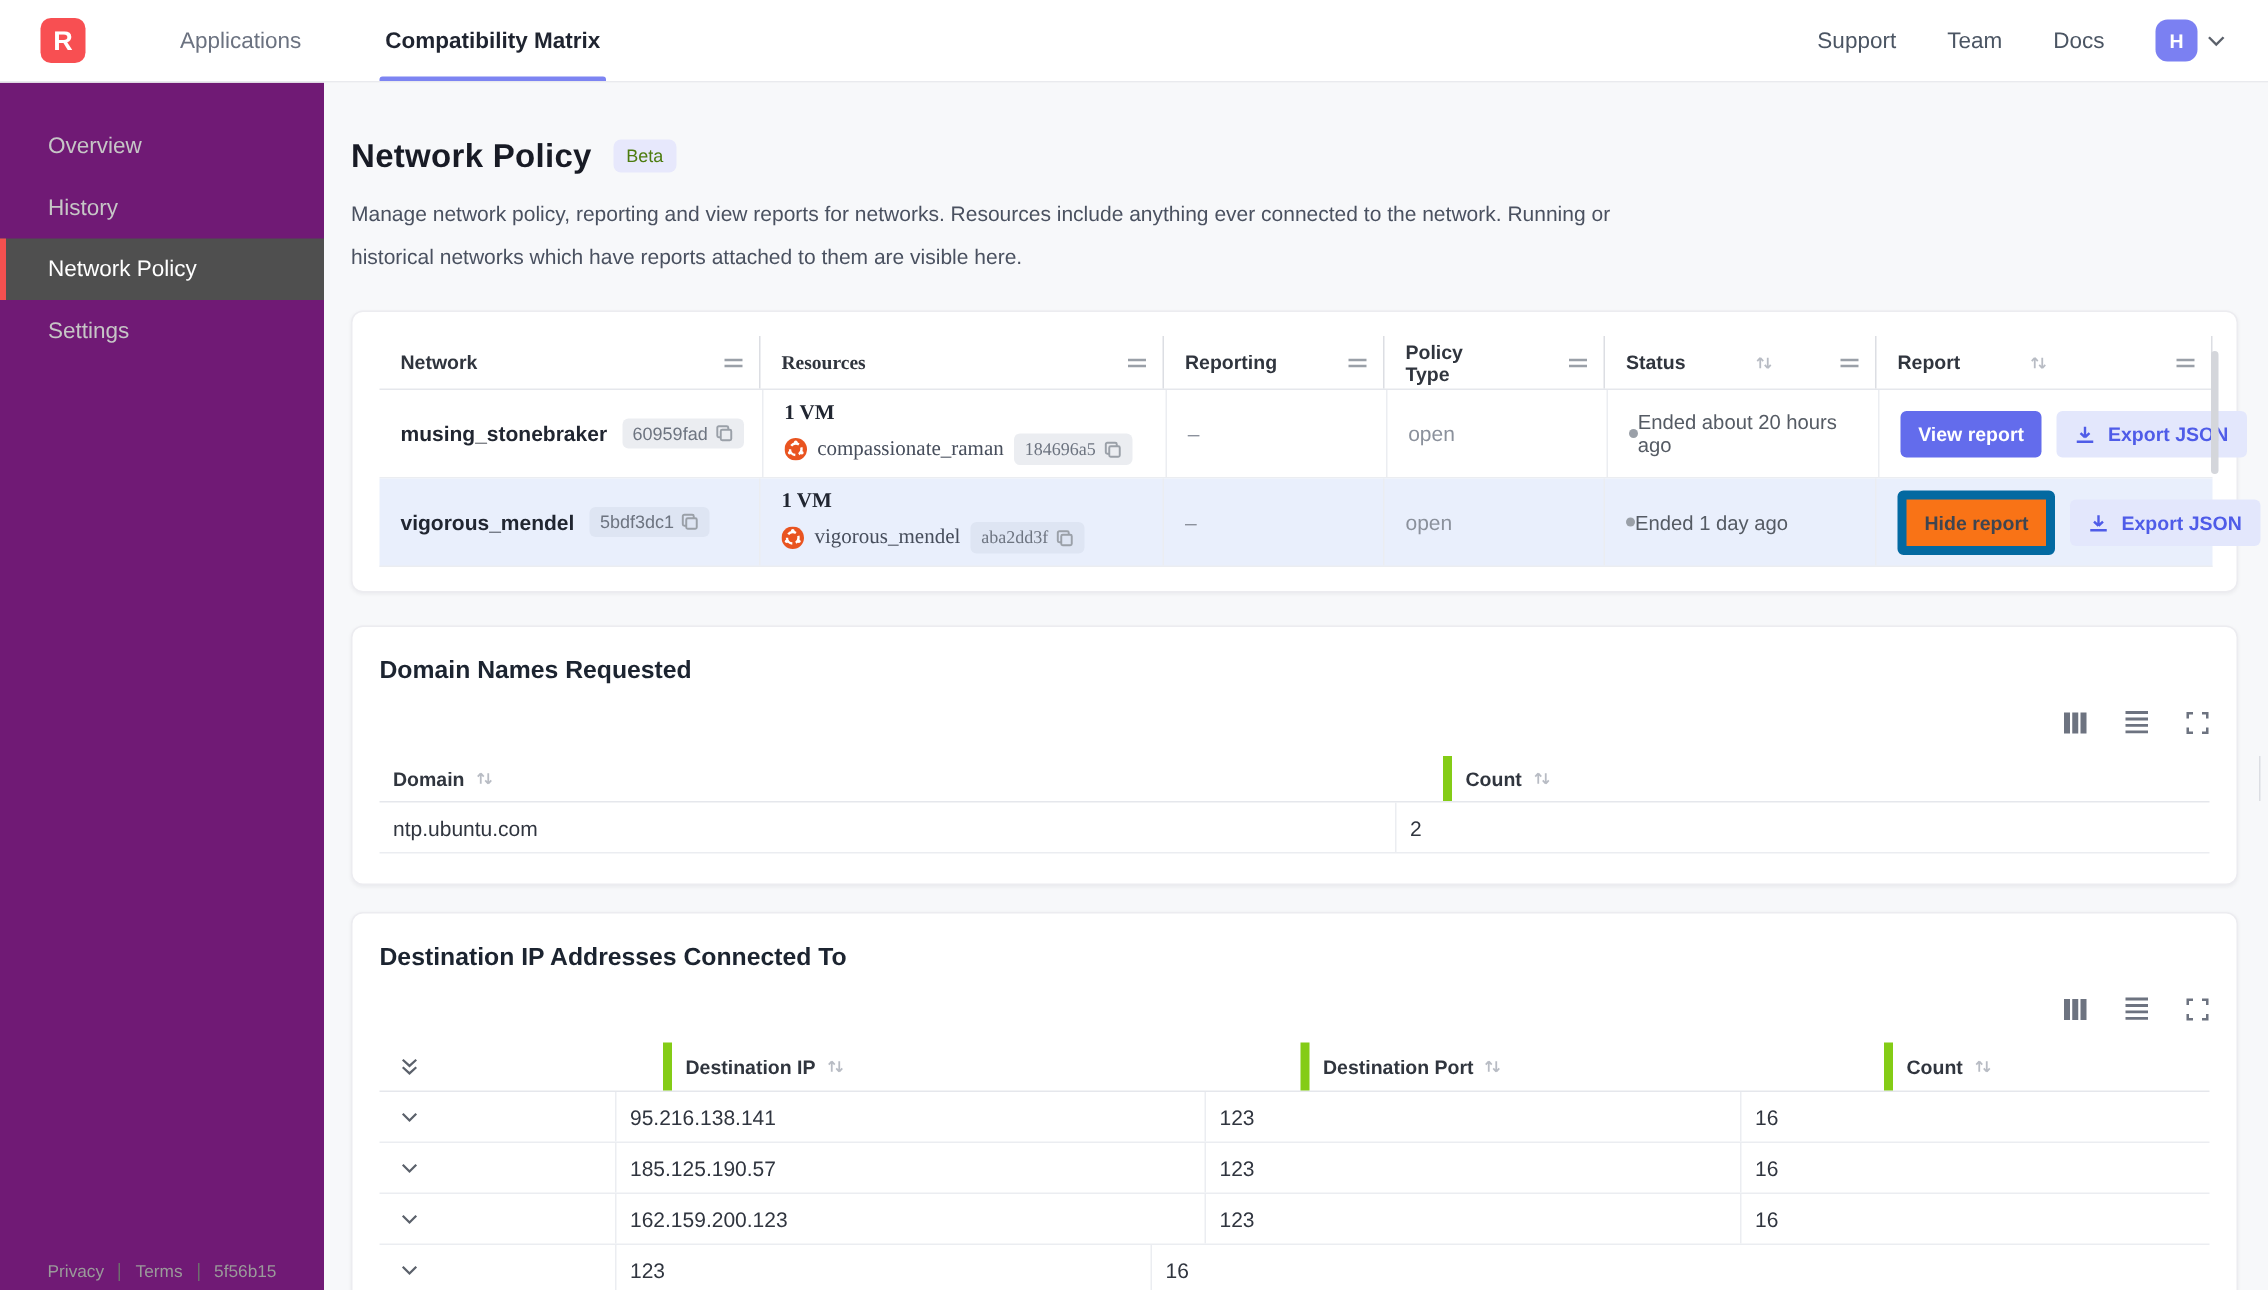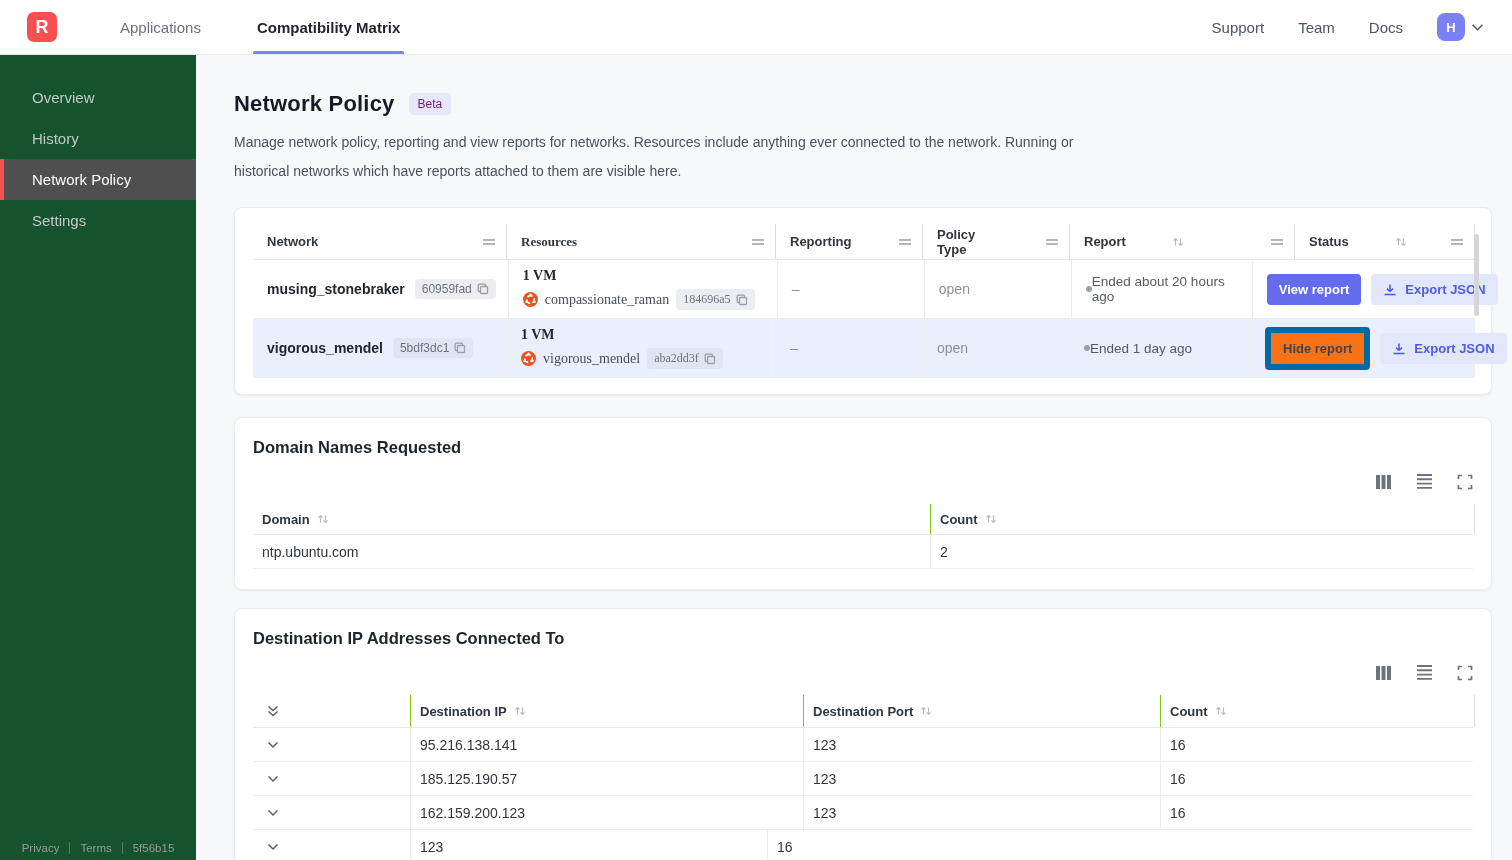--- a/index.html
+++ b/index.html
@@ -18,35 +18,35 @@
   .nav-tab.active { color:#1f2430; font-weight:bold; }
   .nav-tab.active::after { content:""; position:absolute; left:24px; right:24px; bottom:0; height:3px;
              background:#7d84f2; border-radius:2px 2px 0 0; }
   .nav-right { margin-left:auto; display:flex; align-items:center; gap:34px; margin-right:28px; }
   .nav-link { font-size:15px; color:#4b5563; cursor:pointer; }
   .avatar-wrap { display:flex; align-items:center; gap:6px; cursor:pointer; }
   .avatar { width:28px; height:28px; border-radius:8px; background:#7b80f2; color:#fff; font-size:13px;
             font-weight:bold; display:flex; align-items:center; justify-content:center; }
 
   
-  .sidebar { position:absolute; top:55px; left:0; width:196px; height:805px; background:#14532d; }
+  .sidebar { position:absolute; top:55px; left:0; width:216px; height:805px; background:#701a75; }
   .side-nav { padding-top:22px; }
   .side-item { height:41px; display:flex; align-items:center; padding-left:28px; font-size:15px;
                color:#c6c6c6; cursor:pointer; border-left:4px solid transparent; }
   .side-item.active { background:#4f4f4f; color:#ffffff; border-left:4px solid #f4504f; }
   .side-footer { position:absolute; bottom:6px; left:0; width:100%; display:flex; align-items:center;
                  justify-content:center; gap:10px; font-size:11.5px; color:#9a9a9a; }
   .side-footer .sep { width:1px; height:12px; background:#6d6d6d; }
   .side-footer span { cursor:default; }
 
   
   .main { position:absolute; top:55px; left:216px; width:1296px; height:805px; padding:0 20px 0 18px; }
   .page-head { margin-top:36px; display:flex; align-items:center; gap:14px; }
   .page-title { font-size:22px; font-weight:bold; color:#181b25; letter-spacing:.2px; }
-  .beta-badge { background:#e7e8fc; color:#701a75; font-size:12px; padding:4px 9px; border-radius:5px; }
+  .beta-badge { background:#e7e8fc; color:#4d7c0f; font-size:12px; padding:4px 9px; border-radius:5px; }
   .page-desc { margin-top:11px; font-size:14px; line-height:29px; color:#4a5160; max-width:880px; }
 
   .card { background:#ffffff; border:1px solid #ececf0; border-radius:8px;
           box-shadow:0 1px 3px rgba(16,24,40,.06); }
   .card1 { margin-top:21px; padding:16px 18px; }
   .card2 { margin-top:22px; padding:20px 18px; }
   .card3 { margin-top:18px; padding:20px 18px; height:560px; }
 
   
   .ntable { width:1222px; position:relative; }
@@ -79,23 +79,23 @@
   .btn-outline { background:#f97316; color:#3f4550; border:6px solid #0369a1; font-weight:bold; }
   .btn-export { background:#e3e7fc; color:#4f5ce8; margin-left:10px; }
   .vscroll { position:absolute; right:-4px; top:10px; width:5px; height:82px; background:#d4d6db;
              border-radius:3px; cursor:grab; }
 
   
   .card-title { font-size:16.5px; font-weight:bold; color:#1c2430; }
   .card-toolbar { display:flex; justify-content:flex-end; align-items:center; gap:24px; margin-top:16px; }
   .tool-ic { cursor:pointer; display:flex; }
   .rtable { margin-top:14px; }
-  .rt-head { display:flex; height:31px; border-bottom:1px solid #e5e7ec; }
+  .rt-head { display:flex; height:31px; border-bottom:1px solid #e5e7ec;gap:32px; }
   .rt-th { display:flex; align-items:center; padding:0 10px 0 9px; font-size:13px; font-weight:bold;
-           color:#30353e; border-left:1px solid #84cc16; cursor:pointer; }
+           color:#30353e; border-left:6px solid #84cc16; cursor:pointer; }
   .rt-th:first-child { border-left:none; }
   .rt-th.edge { border-right:1px solid #dcdee3; }
   .rt-row { display:flex; height:34px; border-bottom:1px solid #ebedf1; }
   .rt-td { display:flex; align-items:center; padding:0 9px; font-size:14px; color:#30353f;
            border-left:1px solid #ebedf1; }
   .rt-td:first-child { border-left:none; }
   .d-domain { flex:0 0 677px; } .d-count { flex:0 0 545px; }
   .x-exp { flex:0 0 157px; } .x-ip { flex:0 0 393px; } .x-port { flex:0 0 357px; } .x-count { flex:0 0 315px; }
   .exp-pad { padding-left:14px; }
 </style>
@@ -221,35 +221,35 @@
               </span>
           </div>
           <div class="nt-th w-pol">
             <span>Policy Type</span>
             <span class="drag">
                 <svg width="14" height="10" viewBox="0 0 14 10">
                   <use href="#ic-drag"></use>
                 </svg>
               </span>
           </div>
-          <div class="nt-th w-report">
-            <span>Report</span>
+          <div class="nt-th w-status">
+            <span>Status</span>
             <span class="sort-ic">
                 <svg width="12" height="12" viewBox="0 0 12 12">
                   <use href="#ic-sort"></use>
                 </svg>
               </span>
             <span class="drag">
                 <svg width="14" height="10" viewBox="0 0 14 10">
                   <use href="#ic-drag"></use>
                 </svg>
               </span>
           </div>
-          <div class="nt-th w-status">
-            <span>Status</span>
+          <div class="nt-th w-report">
+            <span>Report</span>
             <span class="sort-ic">
                 <svg width="12" height="12" viewBox="0 0 12 12">
                   <use href="#ic-sort"></use>
                 </svg>
               </span>
             <span class="drag">
                 <svg width="14" height="10" viewBox="0 0 14 10">
                   <use href="#ic-drag"></use>
                 </svg>
               </span>

